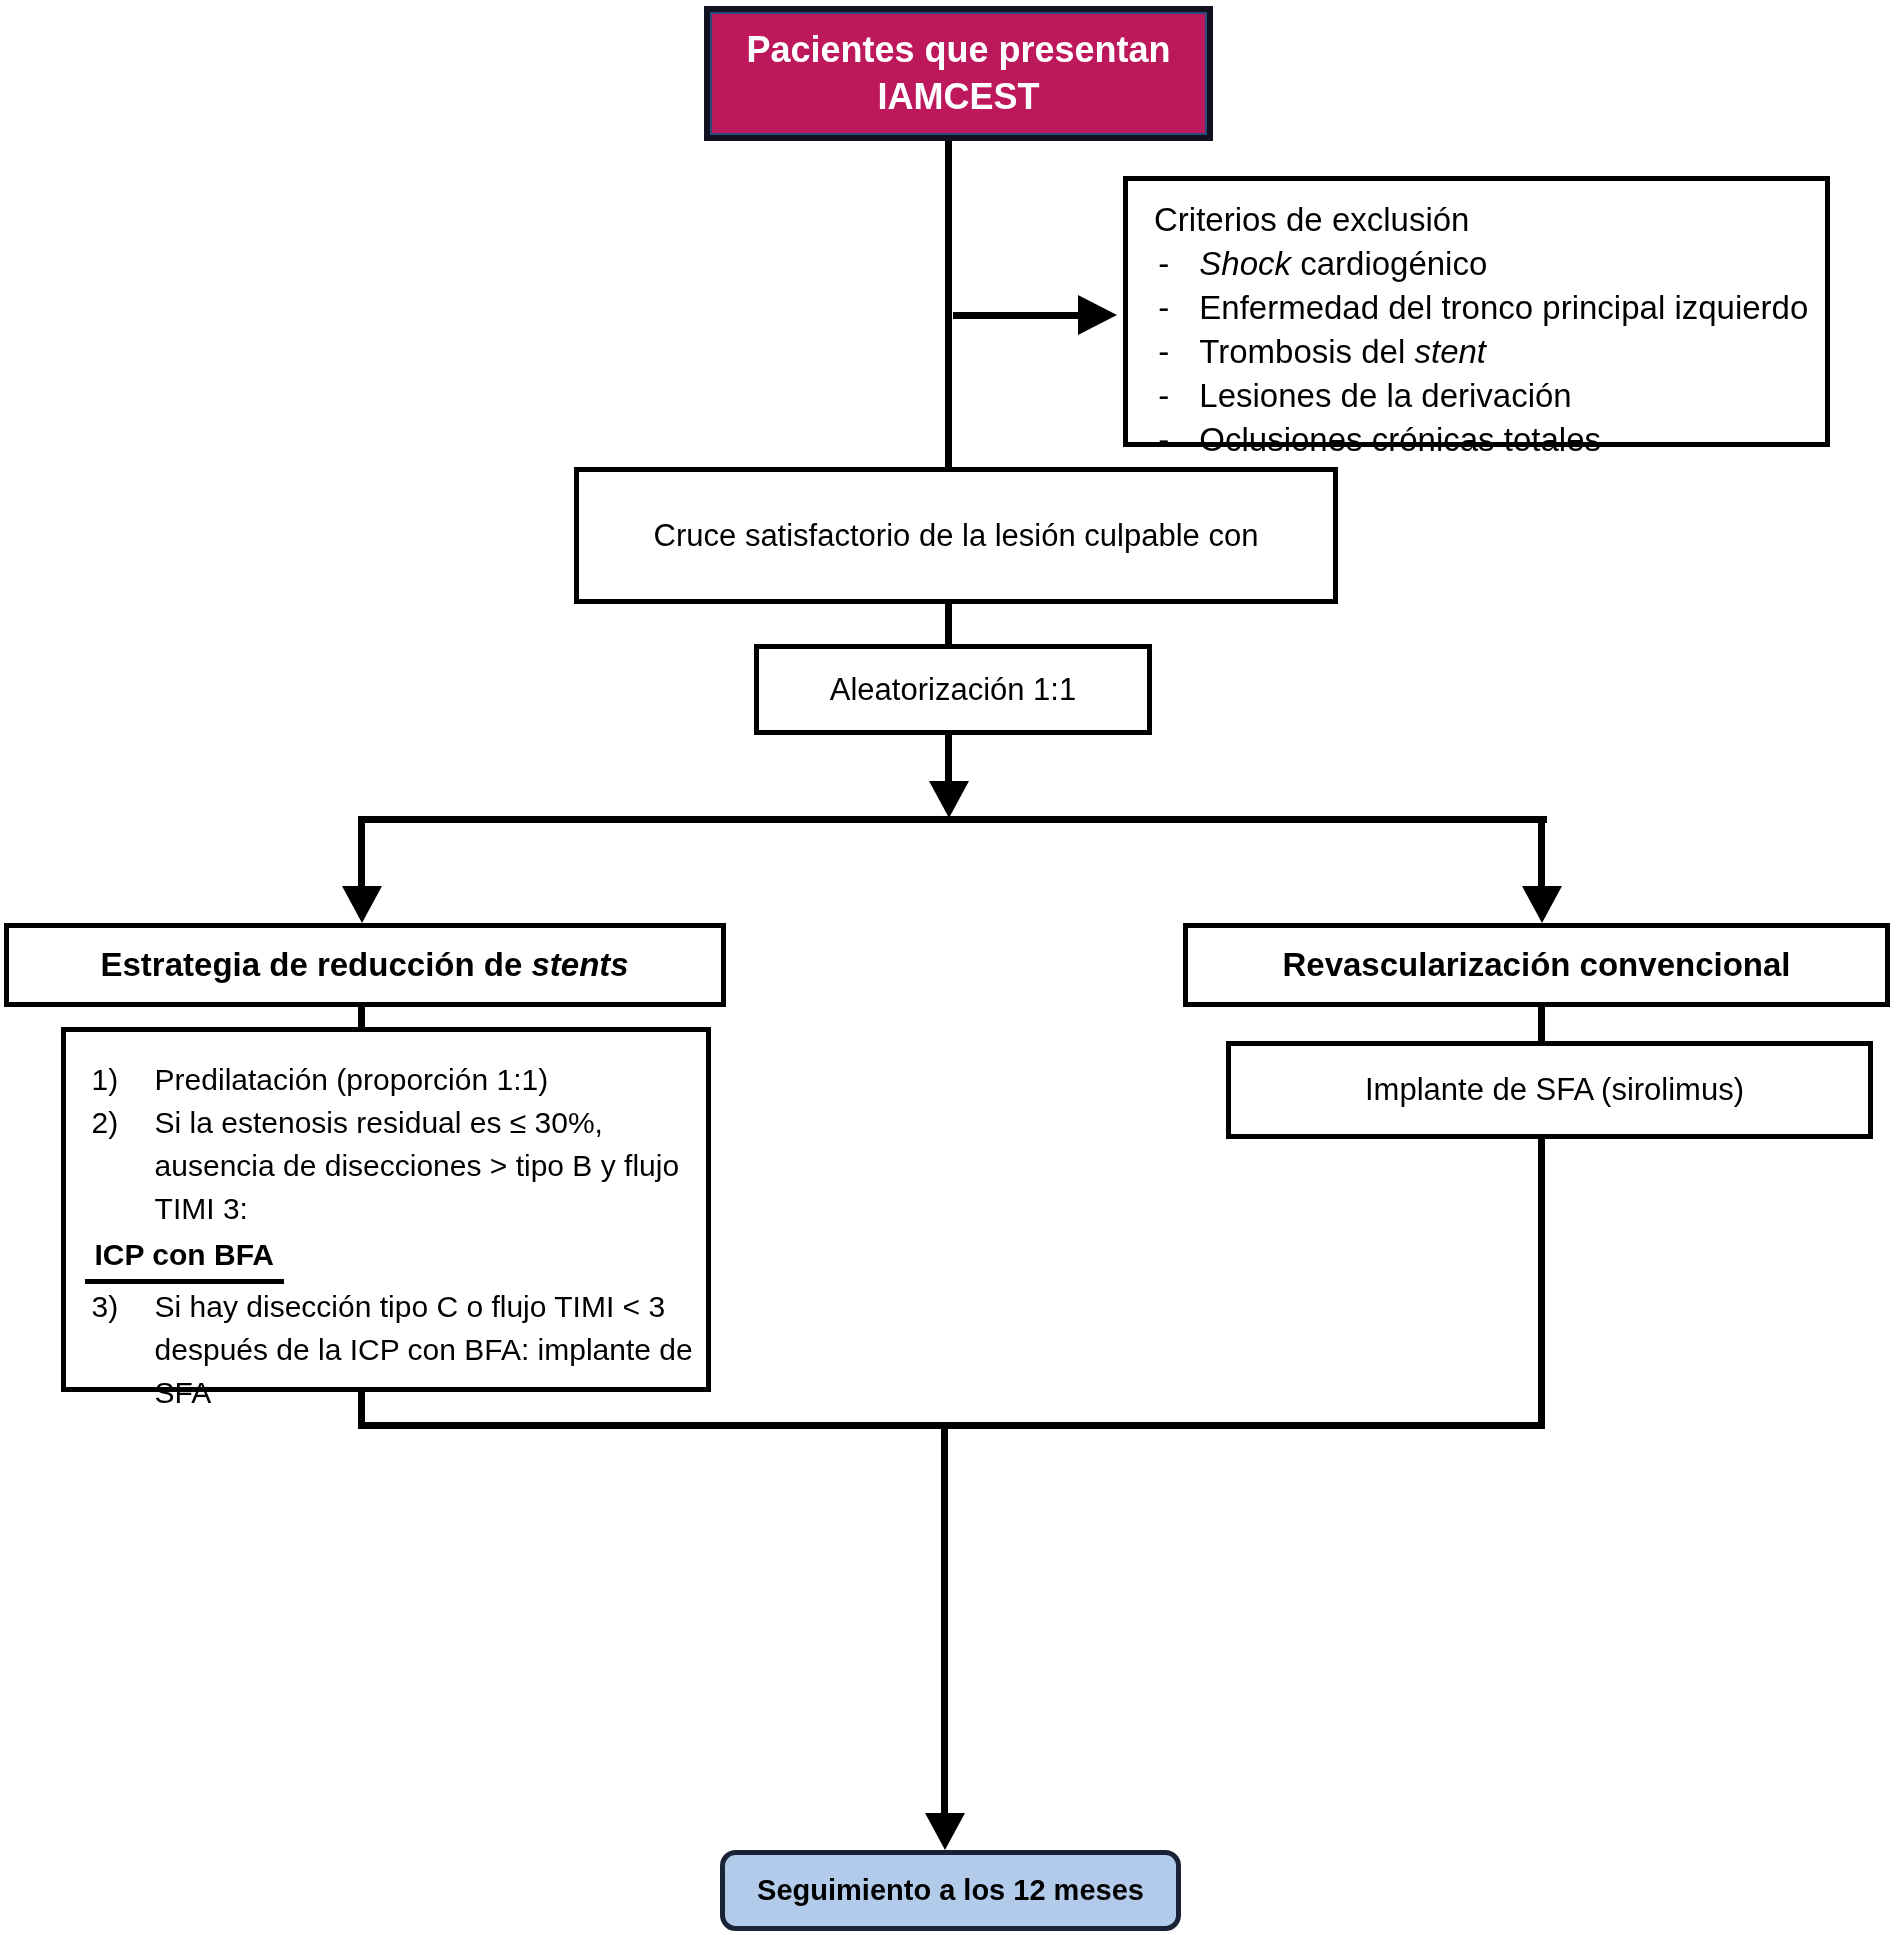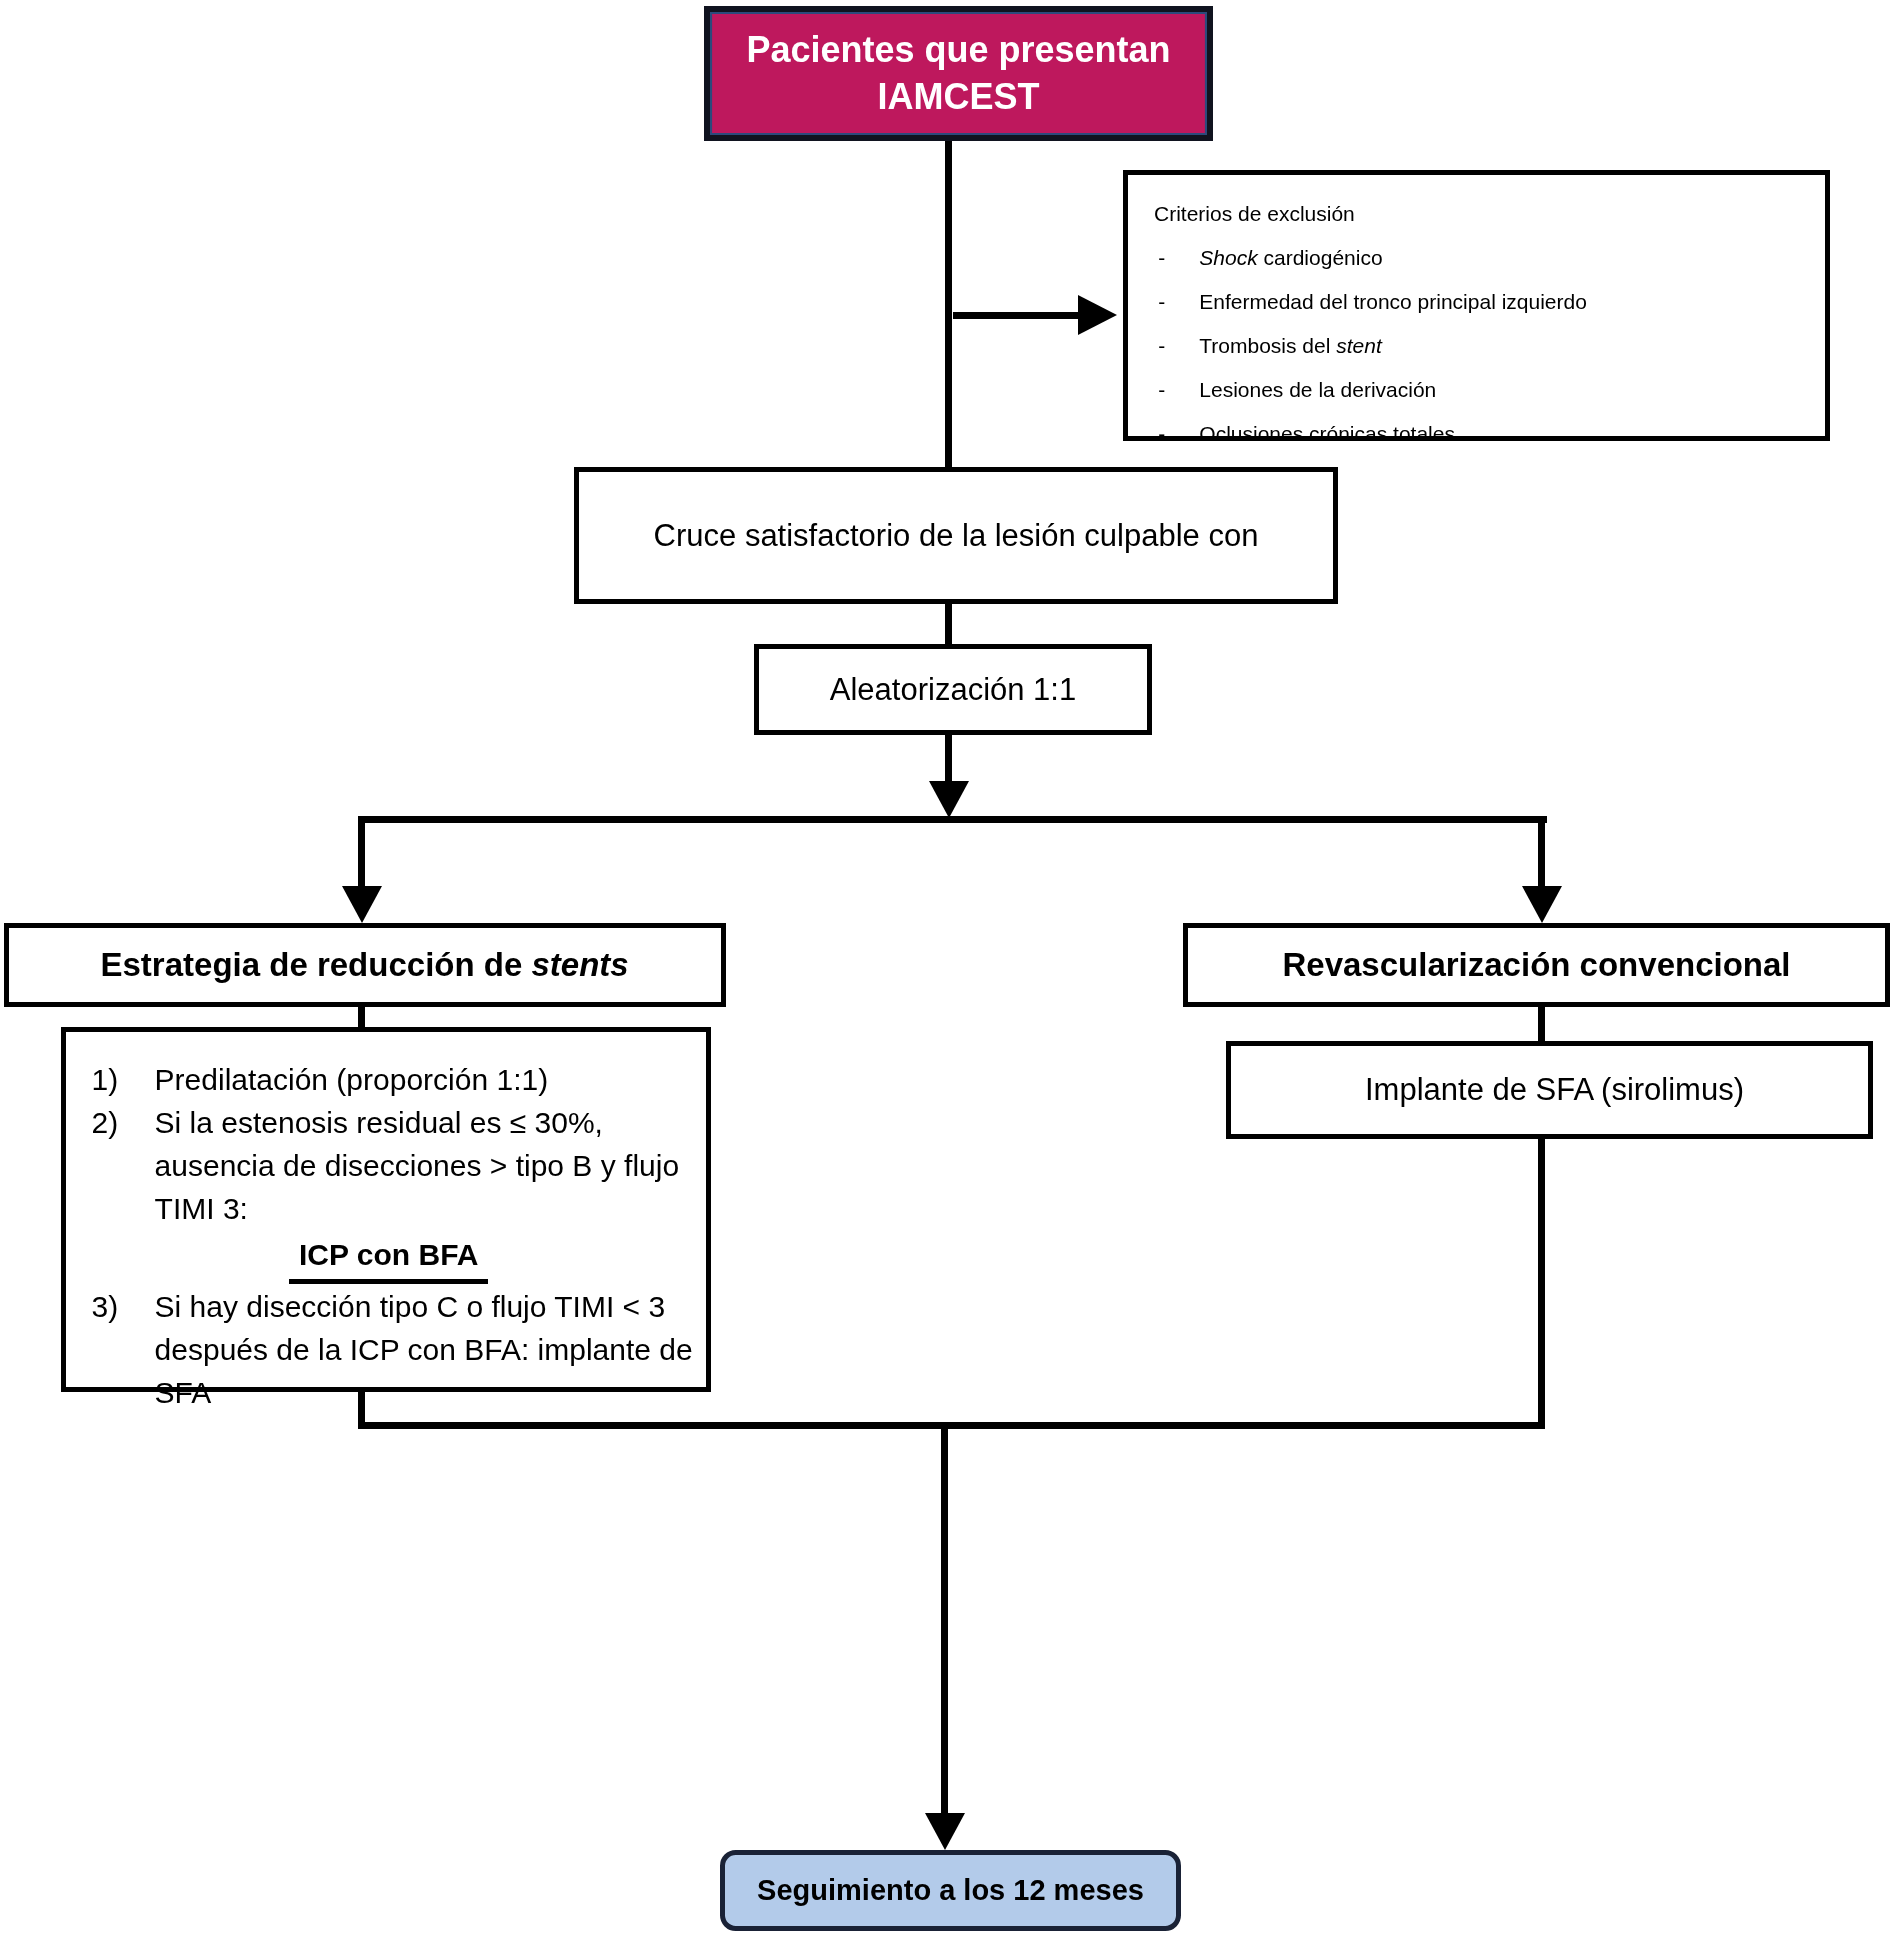--- a/index.html
+++ b/index.html
@@ -43,23 +43,23 @@
     left: 704px; top: 5.7px; width: 509px; height: 135px;
     background: #a32b44;
     border: 6.4px solid #10131f;
     box-shadow: inset 0 0 0 2.1px #2c4a7c;
     color: #ffffff;
     font-weight: bold;
     font-size: 36px;
     line-height: 47px;
   }
   .node-exclusion {
-    left: 1123px; top: 170px; width: 707px; height: 271px;
+    left: 1123px; top: 176px; width: 707px; height: 271px;
     padding: 17px 10px 7.1px 26px;
-    font-size: 21px;
+    font-size: 33px;
     line-height: 44px;
   }
   .excl-item { display: flex; }
   .excl-dash { flex: 0 0 41px; padding-left: 4.3px; }
   .node-crossing {
     left: 574px; top: 467px; width: 764px; height: 137px;
     font-size: 31px;
     gap: 20px;
   }
   .node-randomization {
@@ -76,21 +76,21 @@
   }
   .node-left-detail {
     left: 61px; top: 1027px; width: 650px; height: 365px;
     padding: 26px 13px 8.6px 18.5px;
     font-size: 30px;
     line-height: 43px;
   }
   .step { display: flex; }
   .step-num { flex: 0 0 63px; padding-left: 7.1px; }
   .step-text { flex: 1; }
-  .icp-row { text-align: center; margin: 2.9px 0 1.4px 0; text-decoration: underline; }
+  .icp-row { margin: 2.9px 0 1.4px 0; text-decoration: underline; }
   .icp-label {
     display: inline-block;
     font-weight: bold;
     border-bottom: 5px solid #000;
     padding: 0 10px 2.9px 10px;
   }
   .node-right-detail {
     left: 1226px; top: 1041px; width: 647px; height: 98px;
     font-size: 31px;
     padding-left: 10px;

